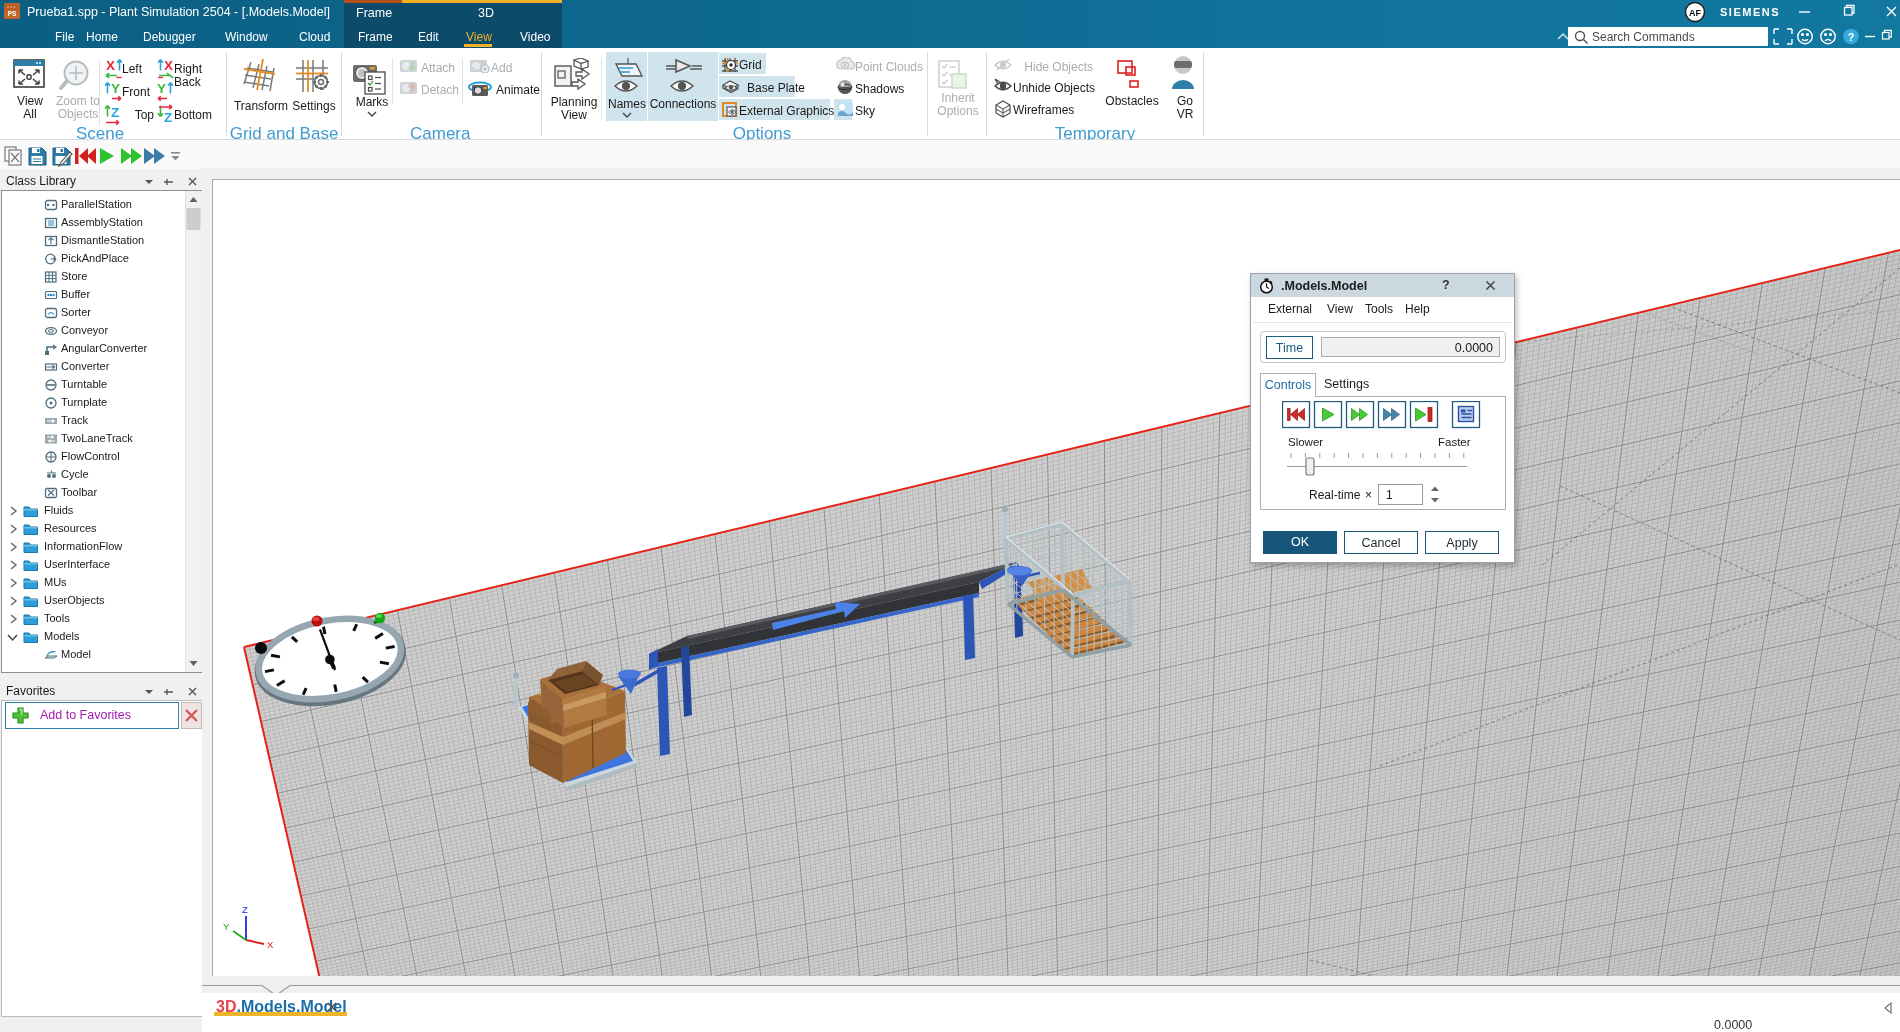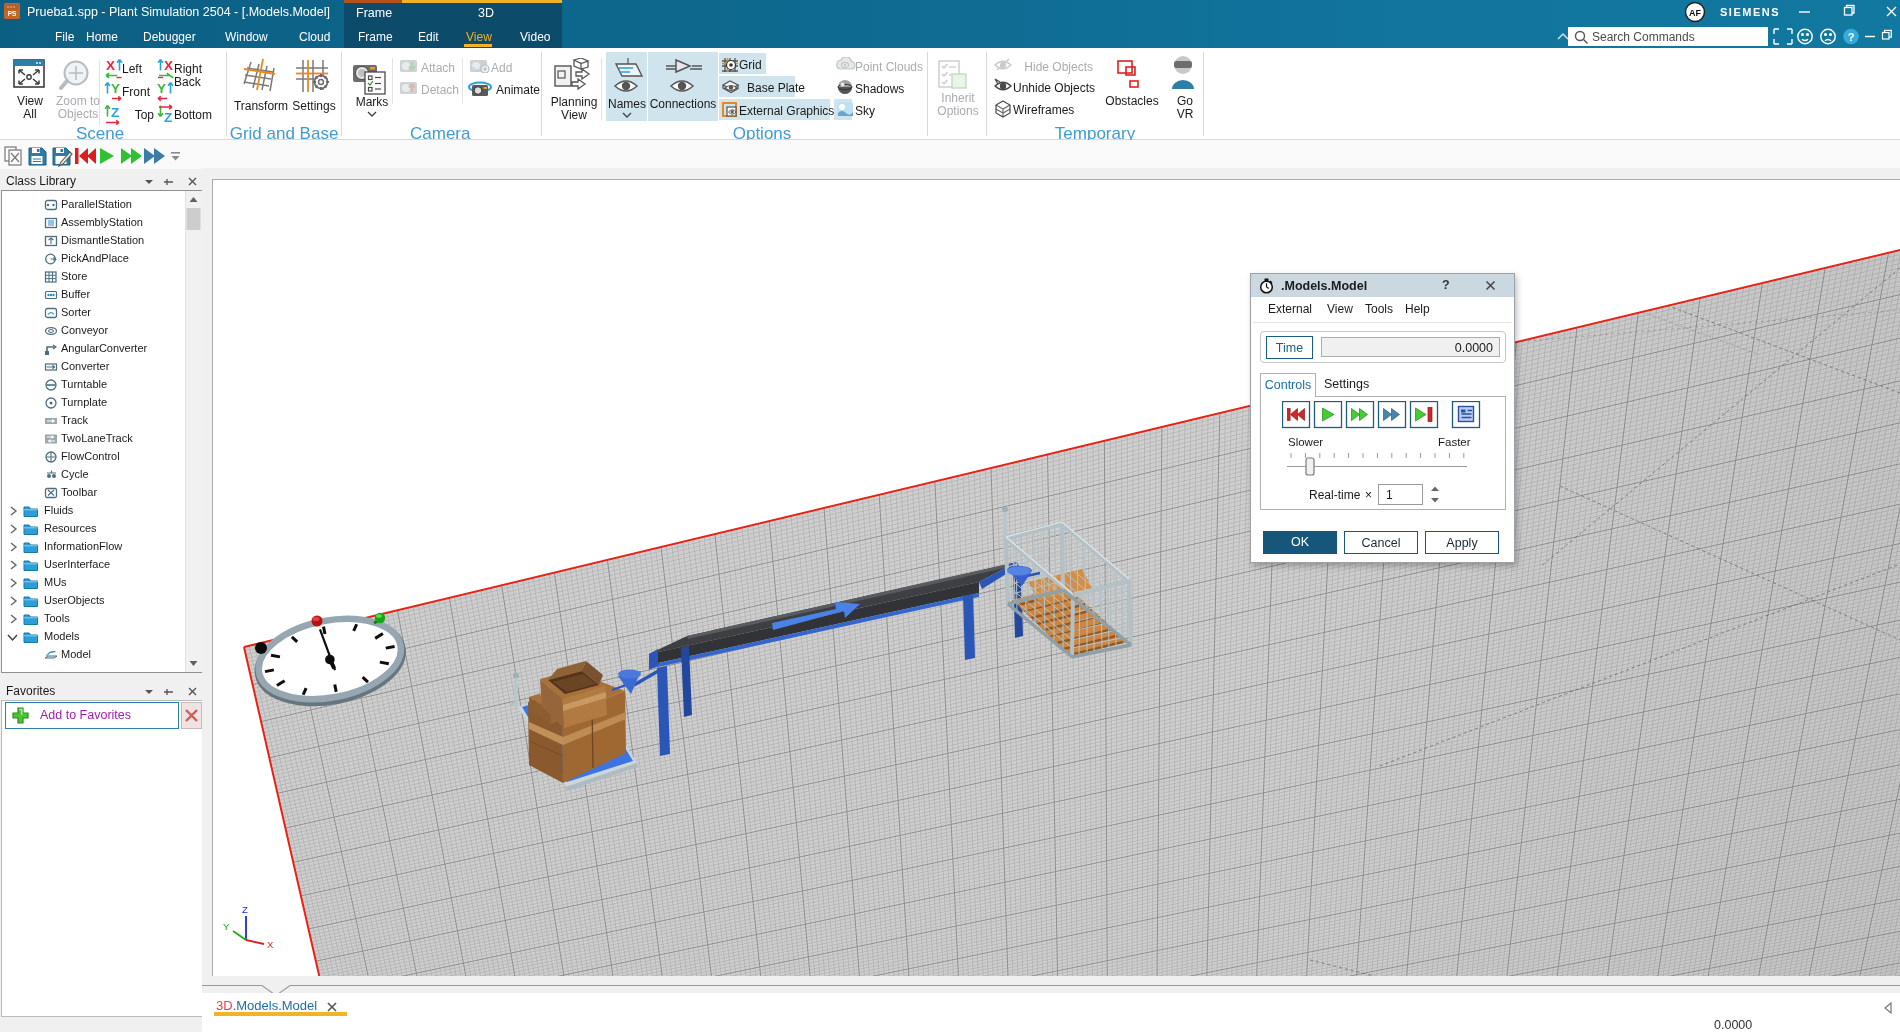--- a/index.html
+++ b/index.html
@@ -917,21 +917,21 @@
 <div class="abs" style="left:12px;top:257px;width:74px;height:23px;background:#15567a;color:#fff;font-size:12.5px;text-align:center;line-height:23px">OK</div>
 <div class="abs" style="left:93px;top:257px;width:74px;height:23px;background:#fff;border:1px solid #15567a;color:#1a2a33;font-size:12.5px;text-align:center;line-height:22px">Cancel</div>
 <div class="abs" style="left:174px;top:257px;width:74px;height:23px;background:#fff;border:1px solid #15567a;color:#1a2a33;font-size:12.5px;text-align:center;line-height:22px">Apply</div>
 </div>
 
 <div class="abs" style="left:202px;top:976px;width:1698px;height:17px;background:#f0f0f0"></div>
 <svg class="abs" style="left:202px;top:980px" width="1698" height="16">
       <path d="M0 5.5 H60 L74 15.5 L88 5.5 H1698" fill="none" stroke="#9a9a9a" stroke-width="1.2"></path>
     </svg>
 <div class="abs" style="left:202px;top:993px;width:1698px;height:39px;background:#fff"></div>
-<div class="abs" style="left:216px;top:998px;font-size:13px;font-weight:normal;color:#e8414e">3D<span style="color:#1b6ea8">.Models.Model</span></div>
+<div class="abs" style="left:216px;top:998px;font-size:16px;font-weight:bold;color:#e8414e">3D<span style="color:#1b6ea8">.Models.Model</span></div>
 <svg class="abs" style="left:326px;top:1001px" width="13" height="13">
       <path d="M2 2 l8 8 M10 2 l-8 8" stroke="#555" stroke-width="1.6"></path>
     </svg>
 <div class="abs" style="left:214px;top:1012px;width:133px;height:4px;background:#f0b428"></div>
 <div class="abs" style="left:1714px;top:1018px;font-size:12.5px;color:#333">0.0000</div>
 <svg class="abs" style="left:1882px;top:1001px" width="12" height="14">
       <path d="M9 2 L3 7 L9 12 z" fill="none" stroke="#777" stroke-width="1.2"></path>
     </svg>
 </div>
 </body></html>

